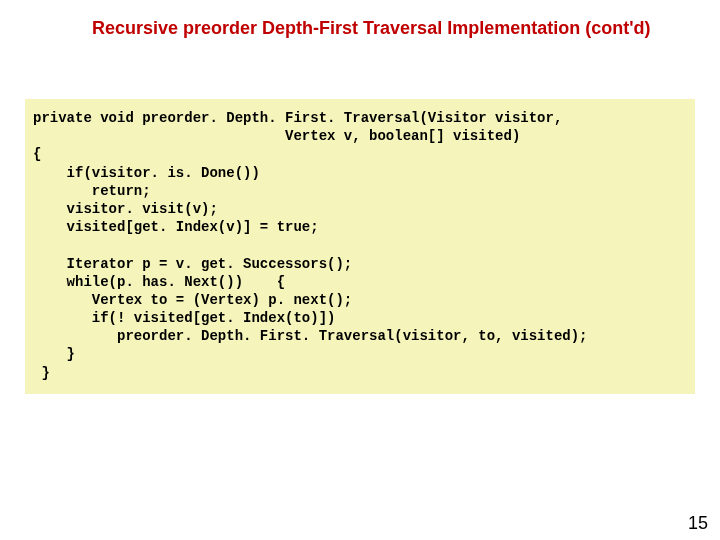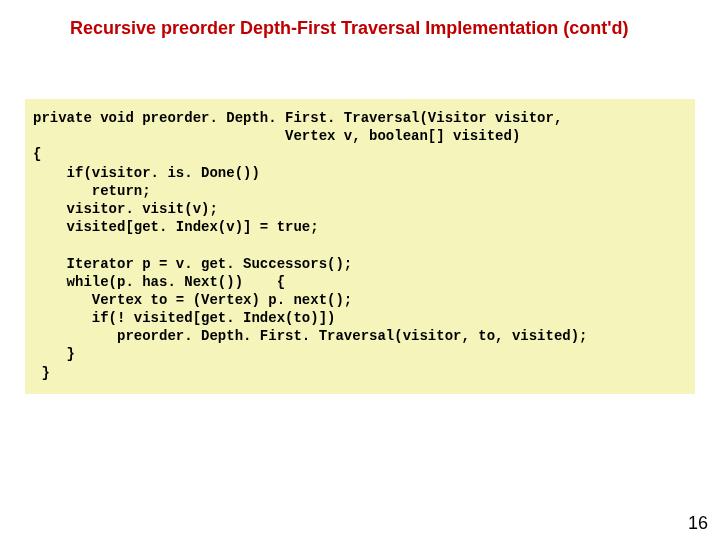--- a/index.html
+++ b/index.html
@@ -8,21 +8,21 @@
       background:#fff;
       font-family: Arial, Helvetica, sans-serif;
       position:relative;
       overflow:hidden;
     }
     .title {
       color:#c00000;
       font-size:18px;
       font-weight:bold;
       text-align:left;
-      padding:18px 0 0 70px;
+      padding:18px 0 0 92px;
     }
     .codebox {
       background:#f5f5bb;
       margin:60px 25px 0 25px;
       padding:10px 16px 12px 8px;
       font-family:"Courier New", Courier, monospace;
       font-size:14px;
       font-weight:bold;
       color:#000;
       line-height:1.3;
@@ -50,13 +50,13 @@
     visited[get. Index(v)] = true;
 
     Iterator p = v. get. Successors();
     while(p. has. Next())    {
        Vertex to = (Vertex) p. next();
        if(! visited[get. Index(to)])
           preorder. Depth. First. Traversal(visitor, to, visited);
     }
  }</div>
 
-<div class="page-num">16</div>
+<div class="page-num">15</div>
 
 </body></html>

